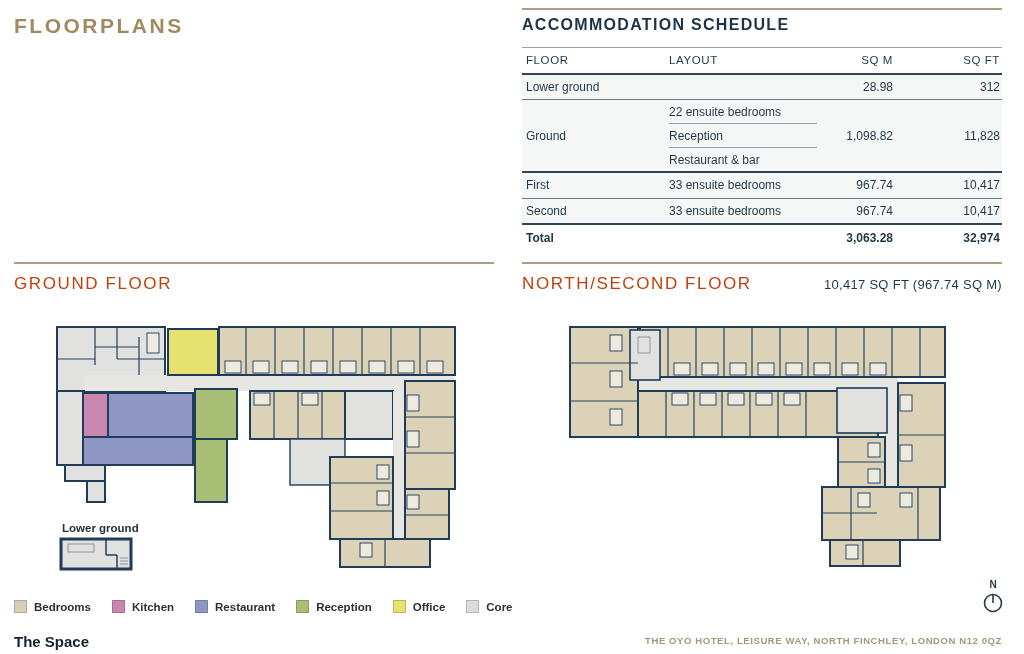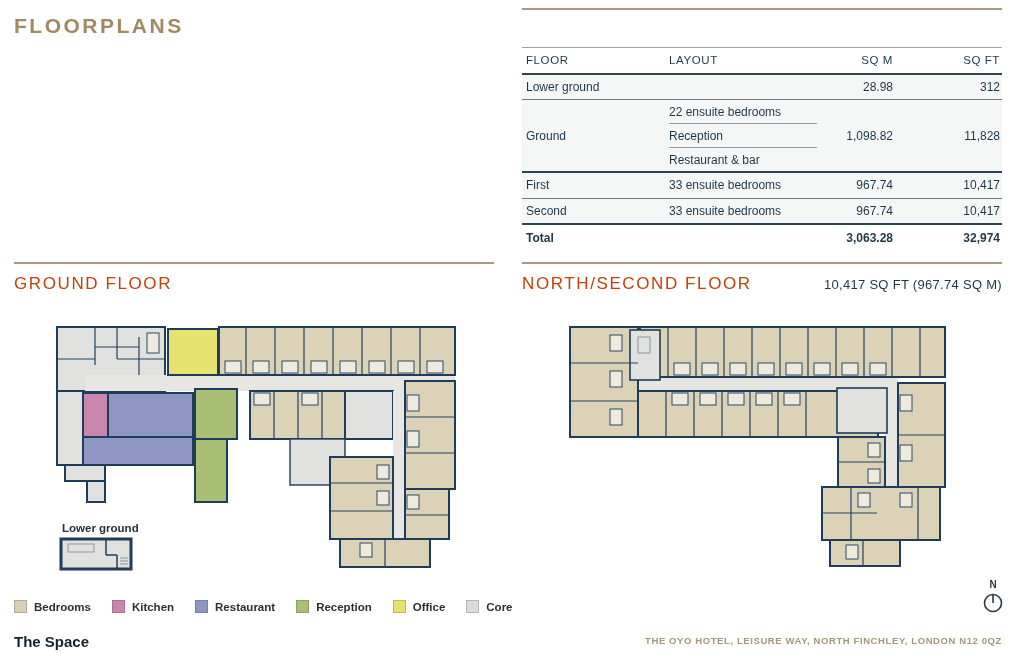--- a/index.html
+++ b/index.html
@@ -65,20 +65,21 @@
   .compass .n-label { font-size:10px; font-weight:bold; color:#2a3a48; display:block; }
 </style>
 </head>
 <body>
 
 <div class="page">
 
   <div class="main-title">FLOORPLANS</div>
 
   <div class="gold-rule" style="left:522px; top:8px; width:480px;"></div>
+  <div class="sched-title">ACCOMMODATION SCHEDULE</div>
 
   <table class="sched-table">
     <colgroup>
         <col class="c-floor">
         <col class="c-layout">
         <col class="c-sqm">
         <col class="c-sqft">
       </colgroup>
     <thead>
       <tr class="b-thick">

